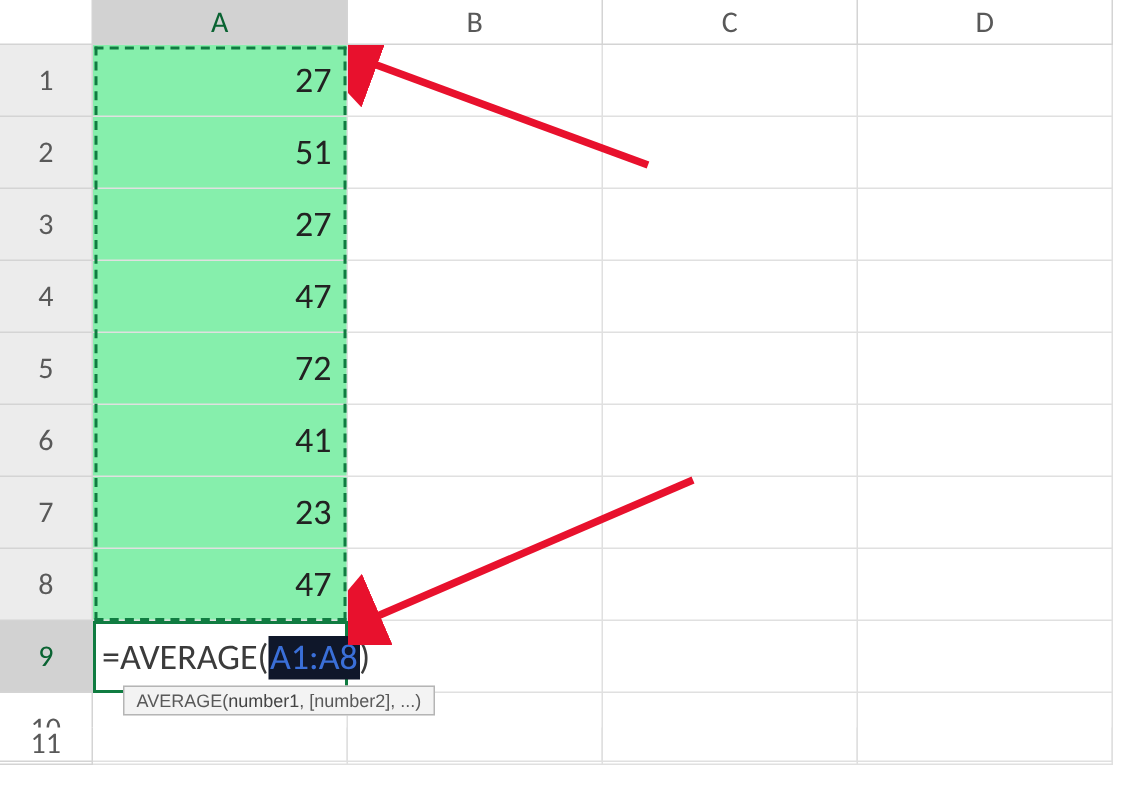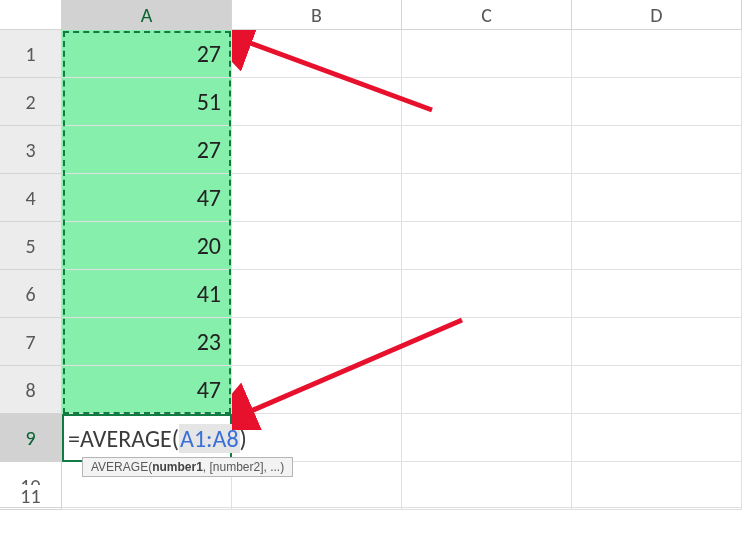--- a/index.html
+++ b/index.html
@@ -111,21 +111,21 @@
       height: 48px;
       display: flex;
       align-items: center;
       font-size: 24px;
       padding-left: 6px;
       z-index: 4;
       background: transparent;
     }
     .f-eq { color: #3b3b3b; }
     .f-fn { color: #3b3b3b; }
-    .f-ref { color: #3a6fd8; background: #e5e5e5; padding: 0 1px; }
+    .f-ref { color: #3a6fd8; background: #0f172a; padding: 0 1px; }
     .f-par { color: #3b3b3b; }
     .formula-border {
       position: absolute;
       left: 62px;
       top: 414px;
       width: 170px;
       height: 48px;
       border: 2px solid #107c41;
       box-sizing: border-box;
       pointer-events: none;
@@ -137,21 +137,21 @@
       left: 82px;
       top: 457px;
       background: #f3f3f3;
       border: 1px solid #b5b5b5;
       font-size: 12px;
       color: #595959;
       padding: 2px 8px;
       z-index: 6;
       font-family: "Segoe UI", Arial, sans-serif;
     }
-    .tooltip b { color: #444; font-weight: 700; }
+    .tooltip b { color: #444; font-weight: 400; }
     
     .arrow-svg {
       position: absolute;
       z-index: 10;
       pointer-events: none;
     }
   </style>
 </head>
 <body>
 
@@ -174,21 +174,21 @@
   <div class="row-header r8 semi">8</div>
   <div class="row-header r9 active">9</div>
   <div class="row-header r10">10</div>
   <div class="row-header r11">11</div>
 
   <div class="sel-range">
     <div class="cell cA r1">27</div>
     <div class="cell cA r2">51</div>
     <div class="cell cA r3">27</div>
     <div class="cell cA r4">47</div>
-    <div class="cell cA r5">20</div>
+    <div class="cell cA r5">72</div>
     <div class="cell cA r6">41</div>
     <div class="cell cA r7">23</div>
     <div class="cell cA r8">47</div>
   </div>
 
   <div class="cell cA r9" style="justify-content:flex-start;"></div>
   <div class="cell cA r10"></div>
   <div class="cell cA r11" style="height:23px;"></div>
 
   <div class="cell cB r1"></div>

